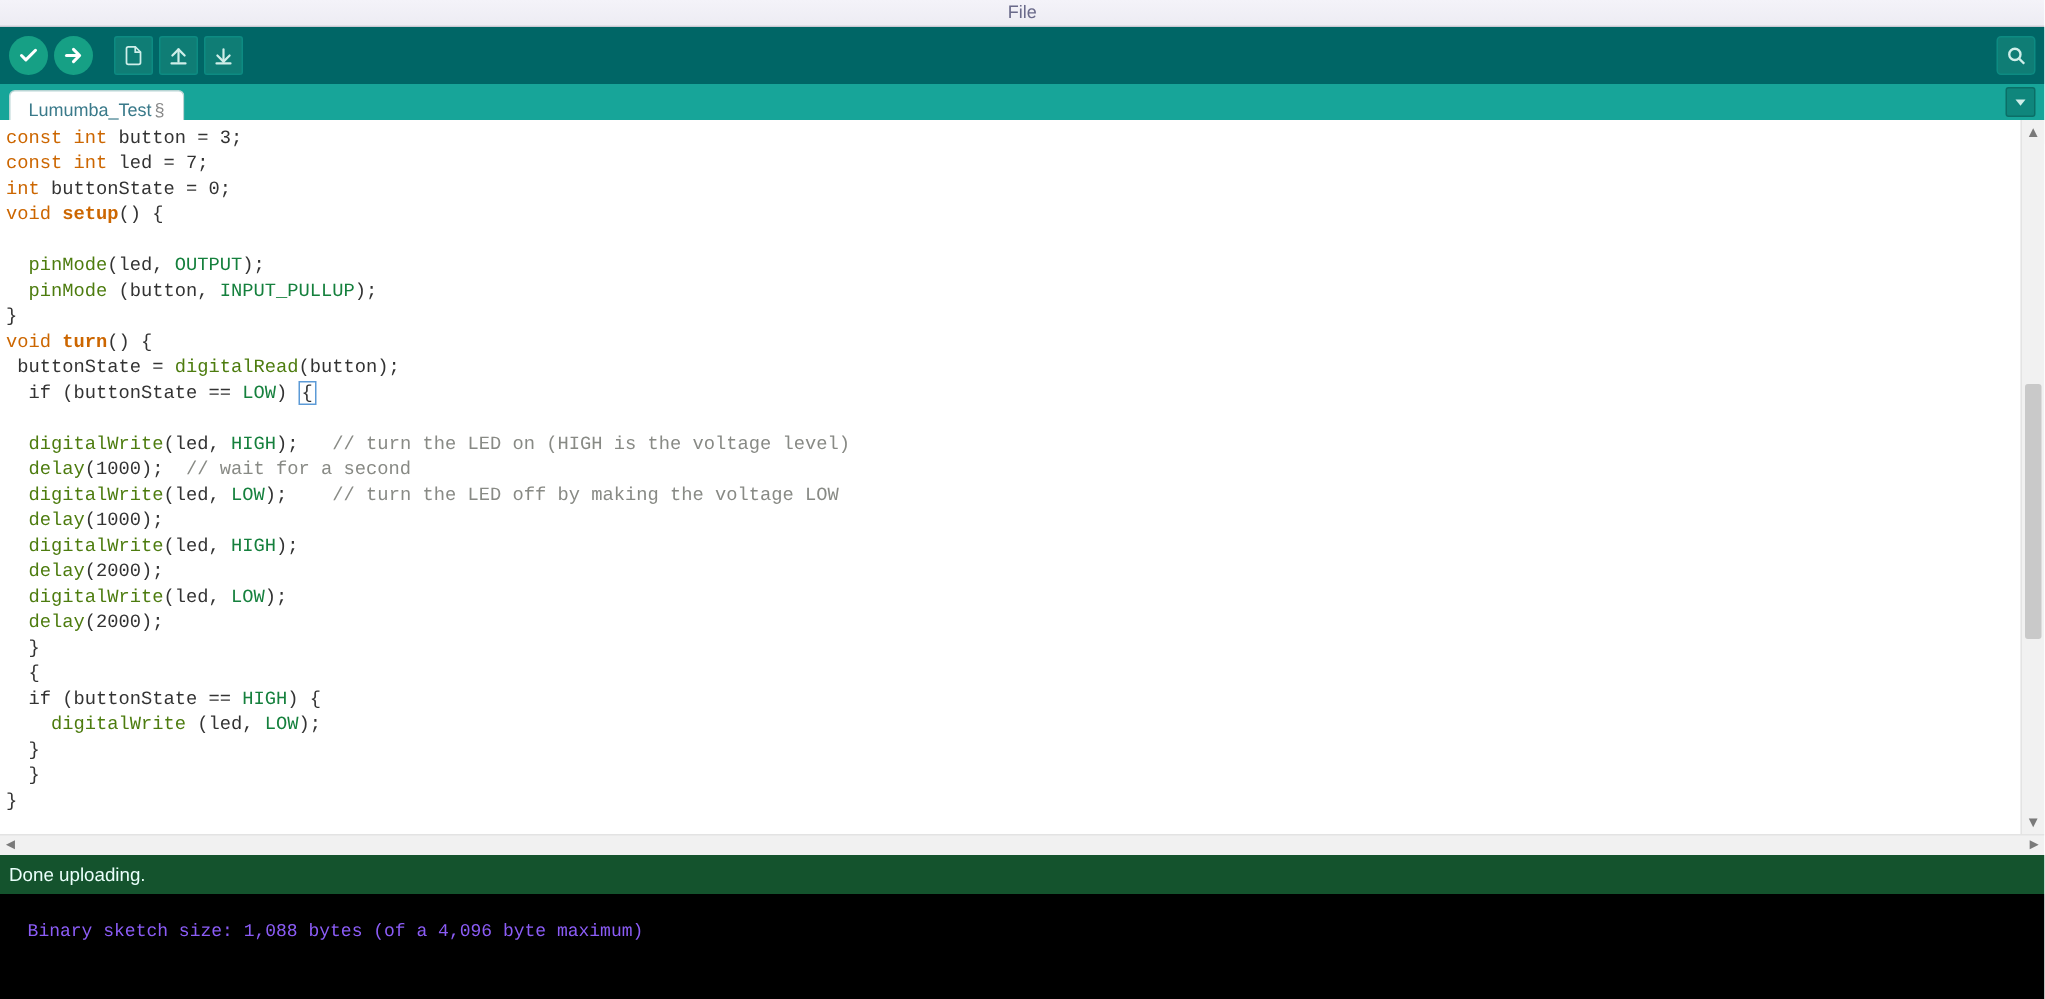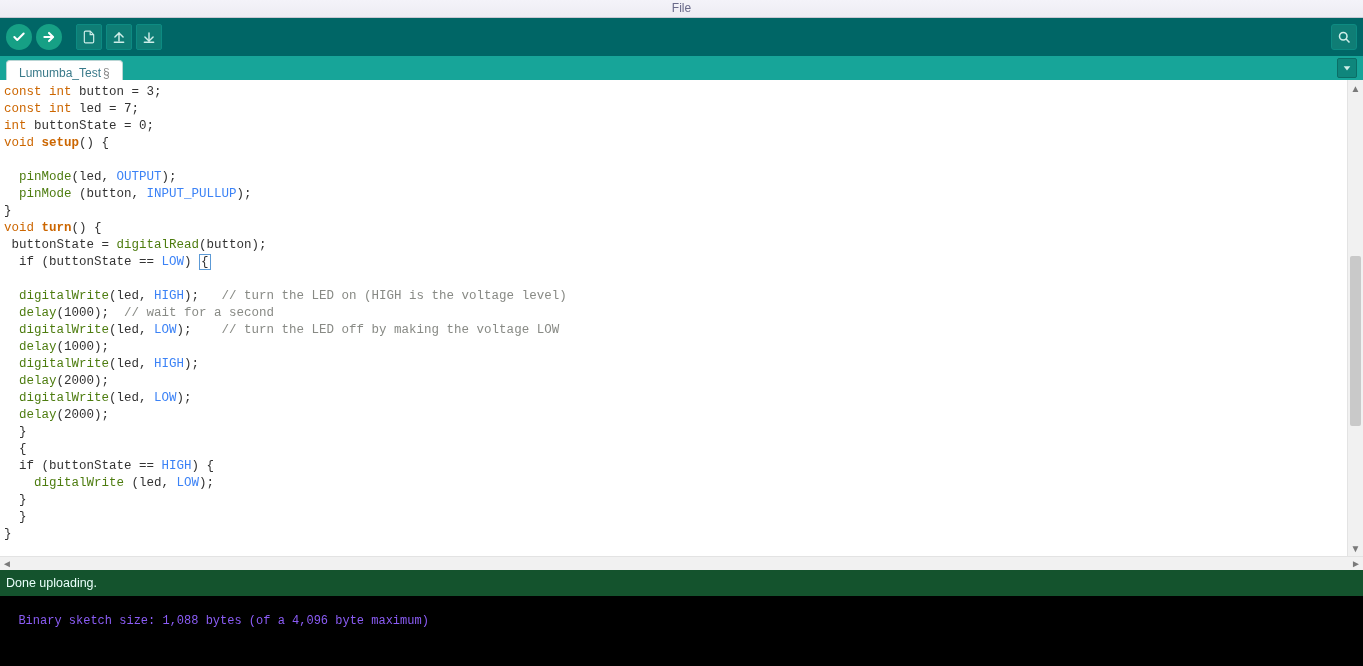--- a/index.html
+++ b/index.html
@@ -107,21 +107,21 @@
     font-family: "Courier New", monospace;
     font-size: 12.5px;
     line-height: 17px;
     padding: 4px 4px 4px 4px;
     white-space: pre;
     color:#333;
   }
   .kw-orange { color:#cc6600; } 
   .fn-orange { color:#cc6600; font-weight:bold; } 
   .kw-blue   { color:#4d7c0f; }   
-  .const-blue{ color:#3b82f6; }
+  .const-blue{ color:#15803d; }
   .cmt       { color:#888a85; }
   .caret-open {
     display:inline-block;
     border:1px solid #5c9ad6;
     padding:0 1px;
     line-height:14px;
   }
   
   
   .vscroll {

